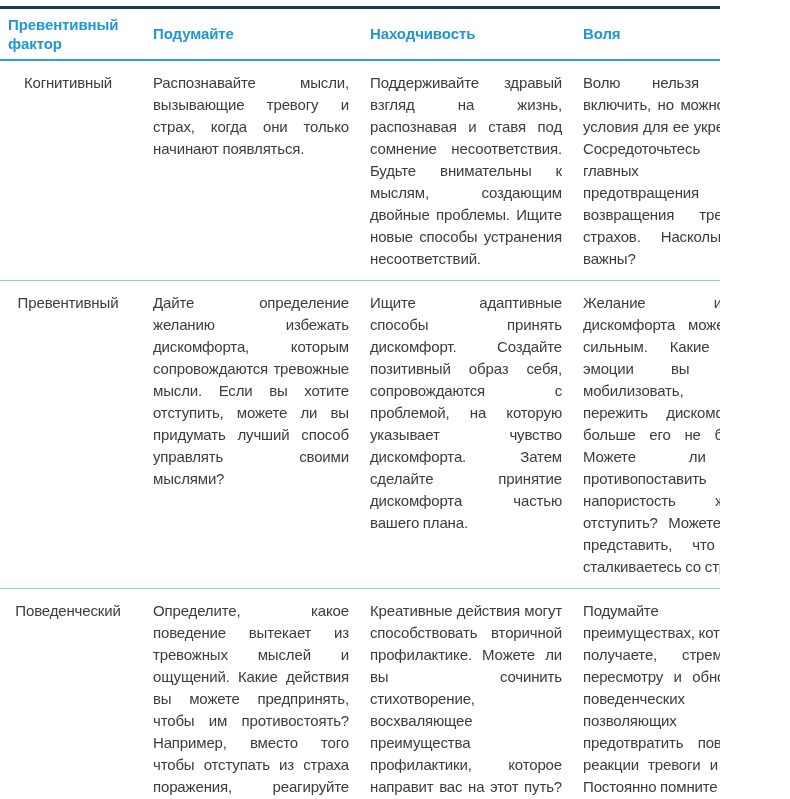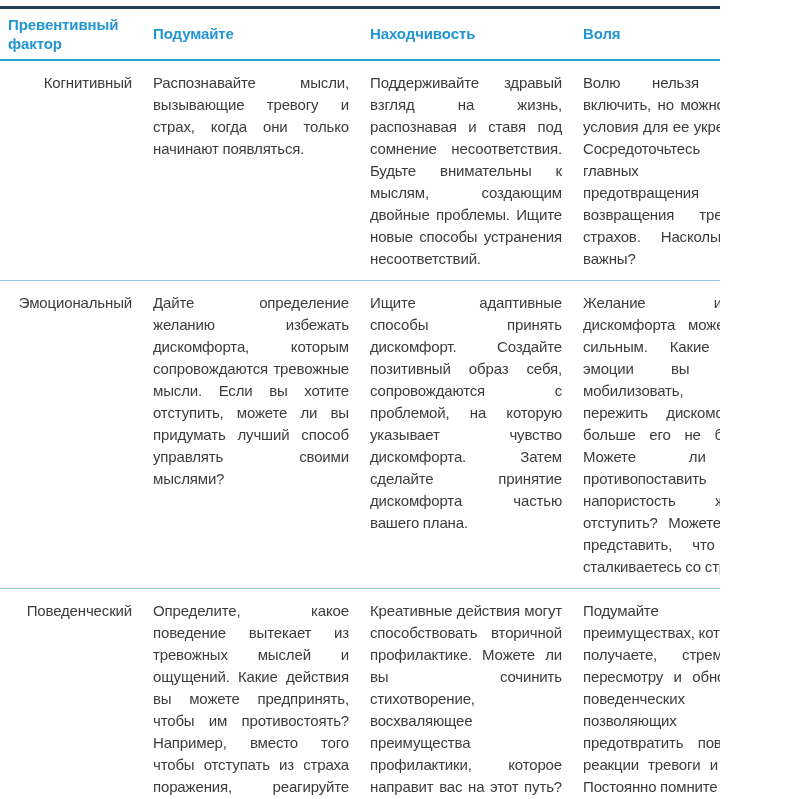--- a/index.html
+++ b/index.html
@@ -52,21 +52,21 @@
     line-height: 22px;
     padding: 11px 13px 10px 8px;
     text-align: justify;
     text-justify: inter-word;
     hyphens: auto;
     -webkit-hyphens: auto;
     letter-spacing: -0.15px;
     word-spacing: -0.3px;
   }
   tbody td.factor {
-    text-align: right;
+    text-align: center;
     hyphens: none;
     padding-left: 4px;
   }
   tbody tr.body-row td { border-bottom: 1px solid var(--row-divider, #8fcbe0); }
   tbody tr.last-row td { border-bottom: 3px solid var(--bottom-rule, #1e90d2); }
   tr.row-cognitive td { height: 202px; }
   tr.row-emotional td { height: 280px; }
   tr.row-behavioral td { height: 243px; }
 </style>
 </head>
@@ -89,21 +89,21 @@
       </tr>
     </thead>
     <tbody>
       <tr class="body-row row-cognitive">
         <td class="factor">Когнитивный</td>
         <td>Распознавайте мысли, вызывающие тревогу и страх, когда они только начинают появляться.</td>
         <td>Поддерживайте здравый взгляд на жизнь, распознавая и ставя под сомнение несоответствия. Будьте внимательны к мыслям, создающим двойные проблемы. Ищите новые способы устранения несоответствий.</td>
         <td>Волю нельзя просто включить, но можно другие условия для ее укрепления. Сосредоточьтесь на главных мотивах предотвращения возвращения тревог и страхов. Насколько они важны?</td>
       </tr>
       <tr class="body-row row-emotional">
-        <td class="factor">Эмоциональный</td>
+        <td class="factor">Превентивный</td>
         <td>Дайте определение желанию избежать дискомфорта, которым сопровождаются тревожные мысли. Если вы хотите отступить, можете ли вы придумать лучший способ управлять своими мыслями?</td>
         <td>Ищите адаптивные способы принять дискомфорт. Создайте позитивный образ себя, сопровождаются с проблемой, на которую указывает чувство дискомфорта. Затем сделайте принятие дискомфорта частью вашего плана.</td>
         <td>Желание избежать дискомфорта может быть сильным. Какие другие эмоции вы можете мобилизовать, чтобы пережить дискомфорт и больше его не бояться? Можете ли вы противопоставить напористость желанию отступить? Можете ли вы представить, что смело сталкиваетесь со страхом?</td>
       </tr>
       <tr class="last-row row-behavioral">
         <td class="factor">Поведенческий</td>
         <td>Определите, какое поведение вытекает из тревожных мыслей и ощущений. Какие действия вы можете предпринять, чтобы им противостоять? Например, вместо того чтобы отступать из страха поражения, реагируйте ассертивно, стремясь к победе над страхом.</td>
         <td>Креативные действия могут способствовать вторичной профилактике. Можете ли вы сочинить стихотворение, восхваляющее преимущества профилактики, которое направит вас на этот путь? Можете ли вы творчески подойти к выбору превентивных техник?</td>
         <td>Подумайте о преимуществах, которые вы получаете, стремясь к пересмотру и обновлению поведенческих техник, позволяющих предотвратить повторение реакции тревоги и страха. Постоянно помните о них.</td>
       </tr>

